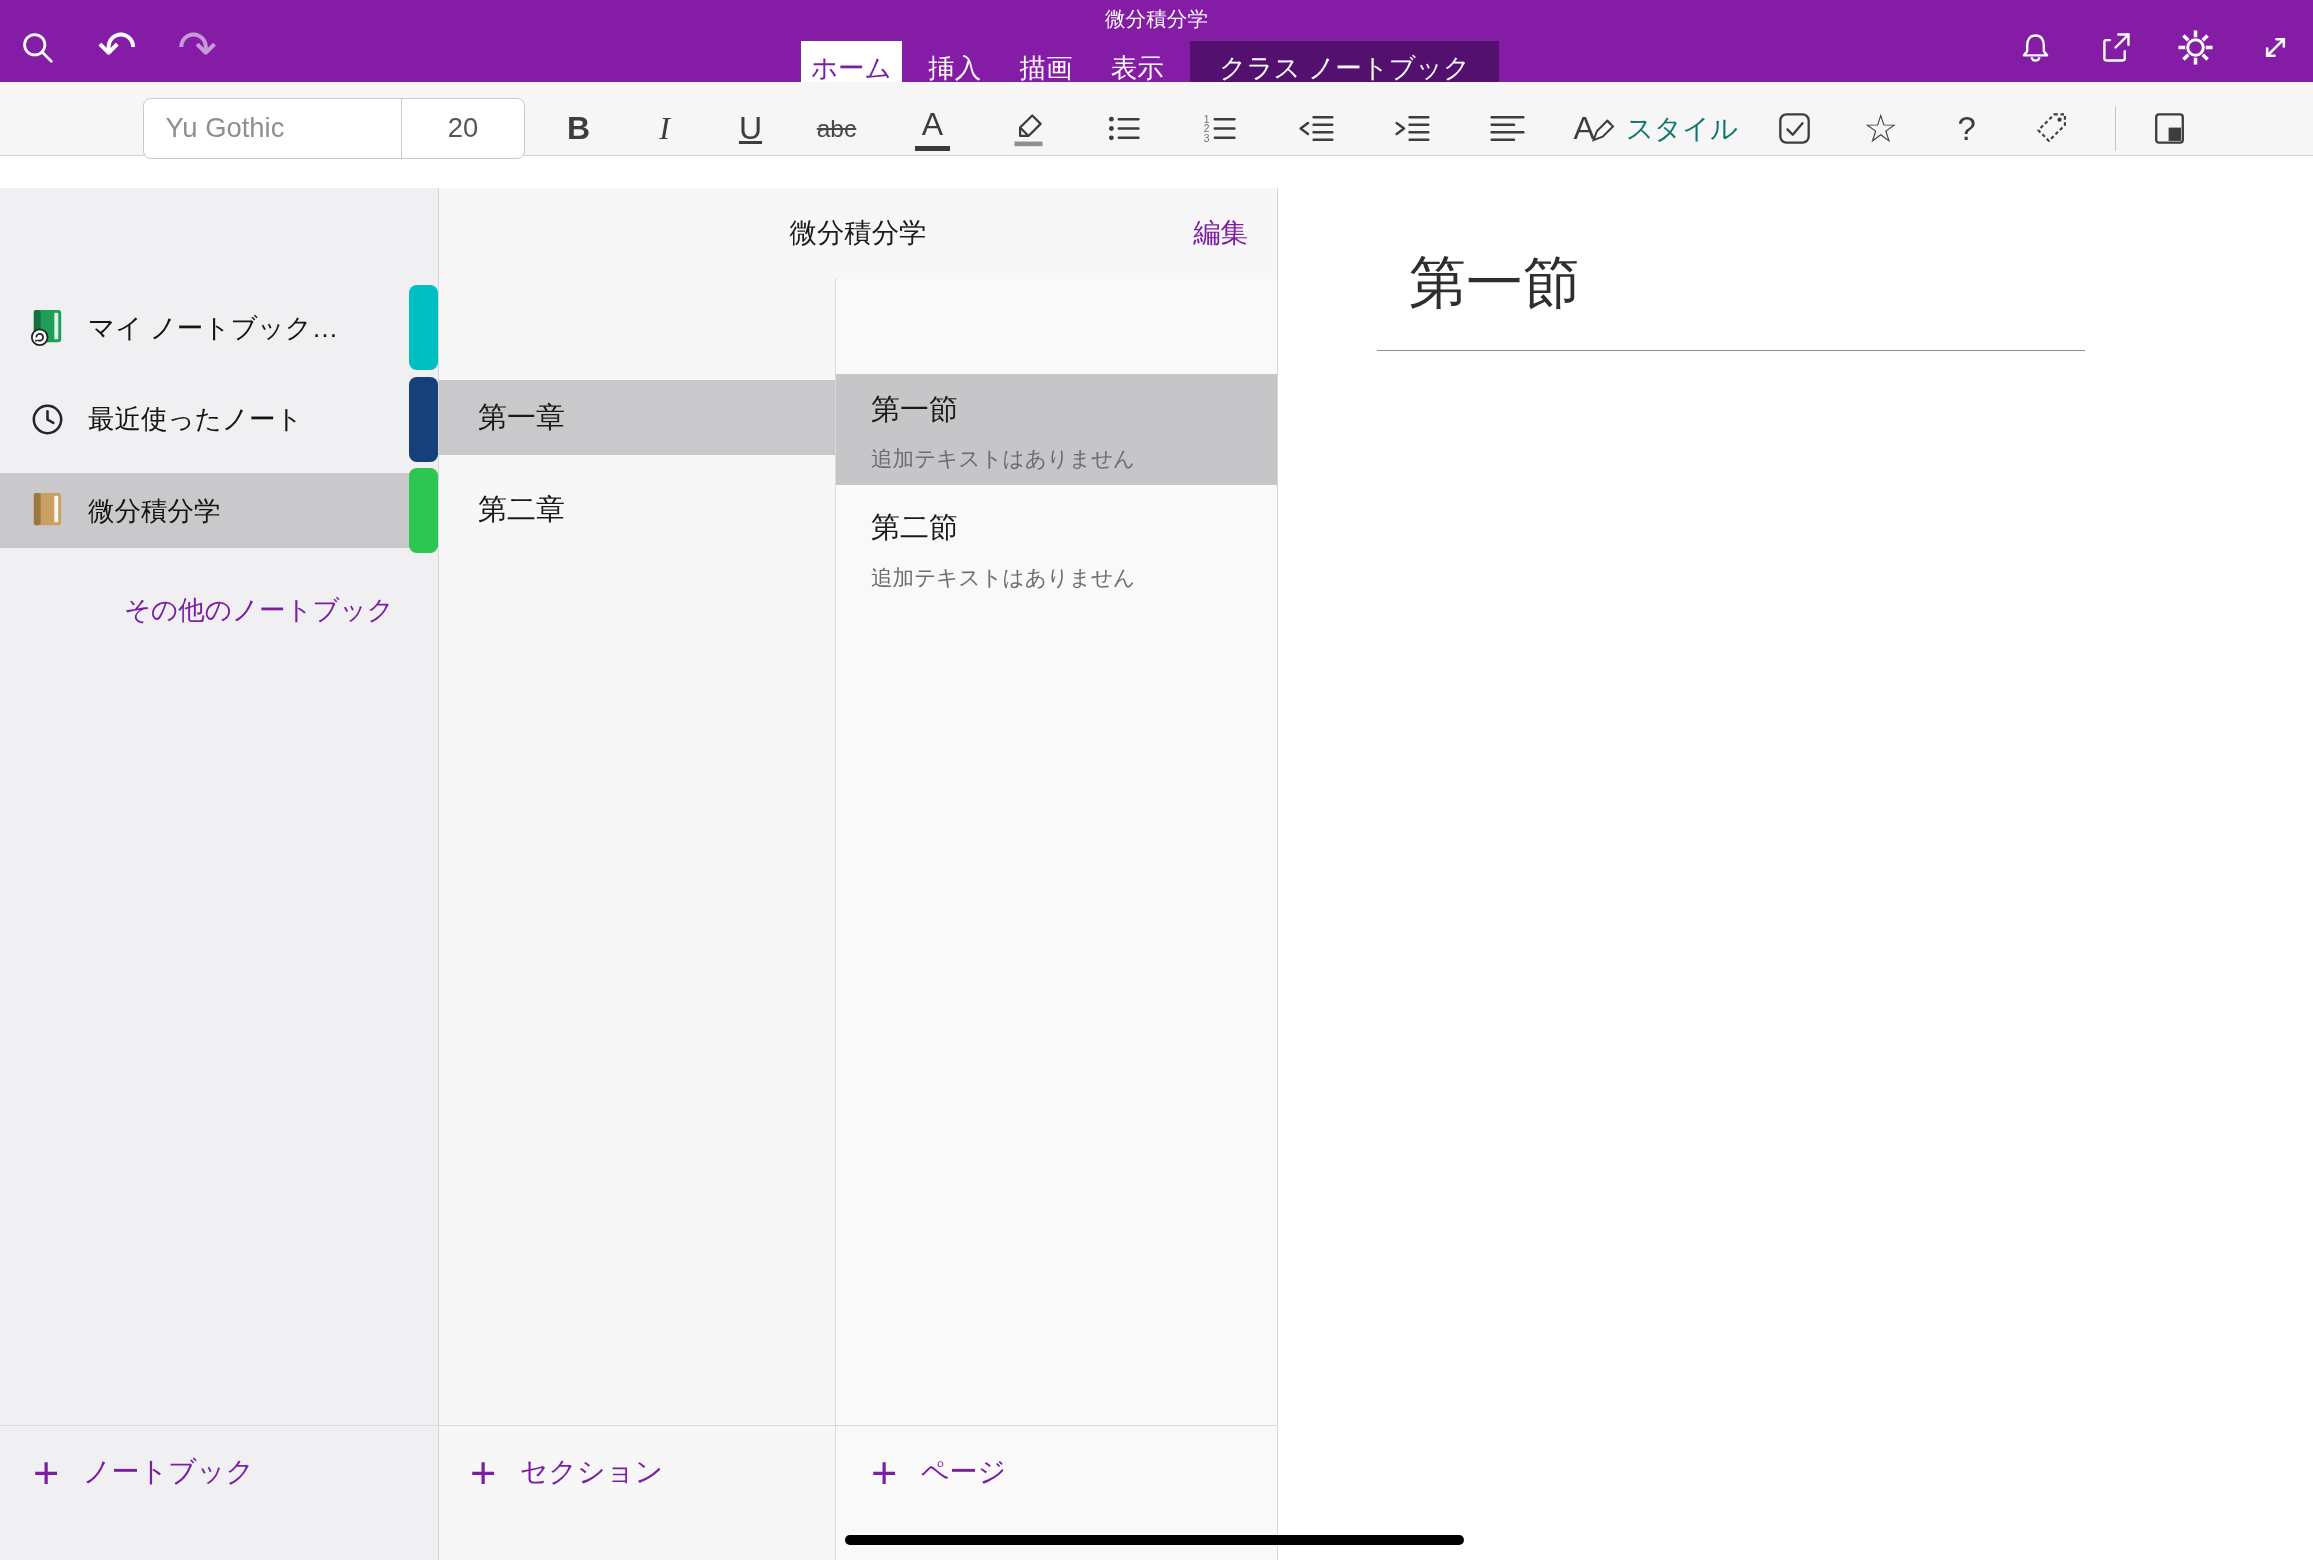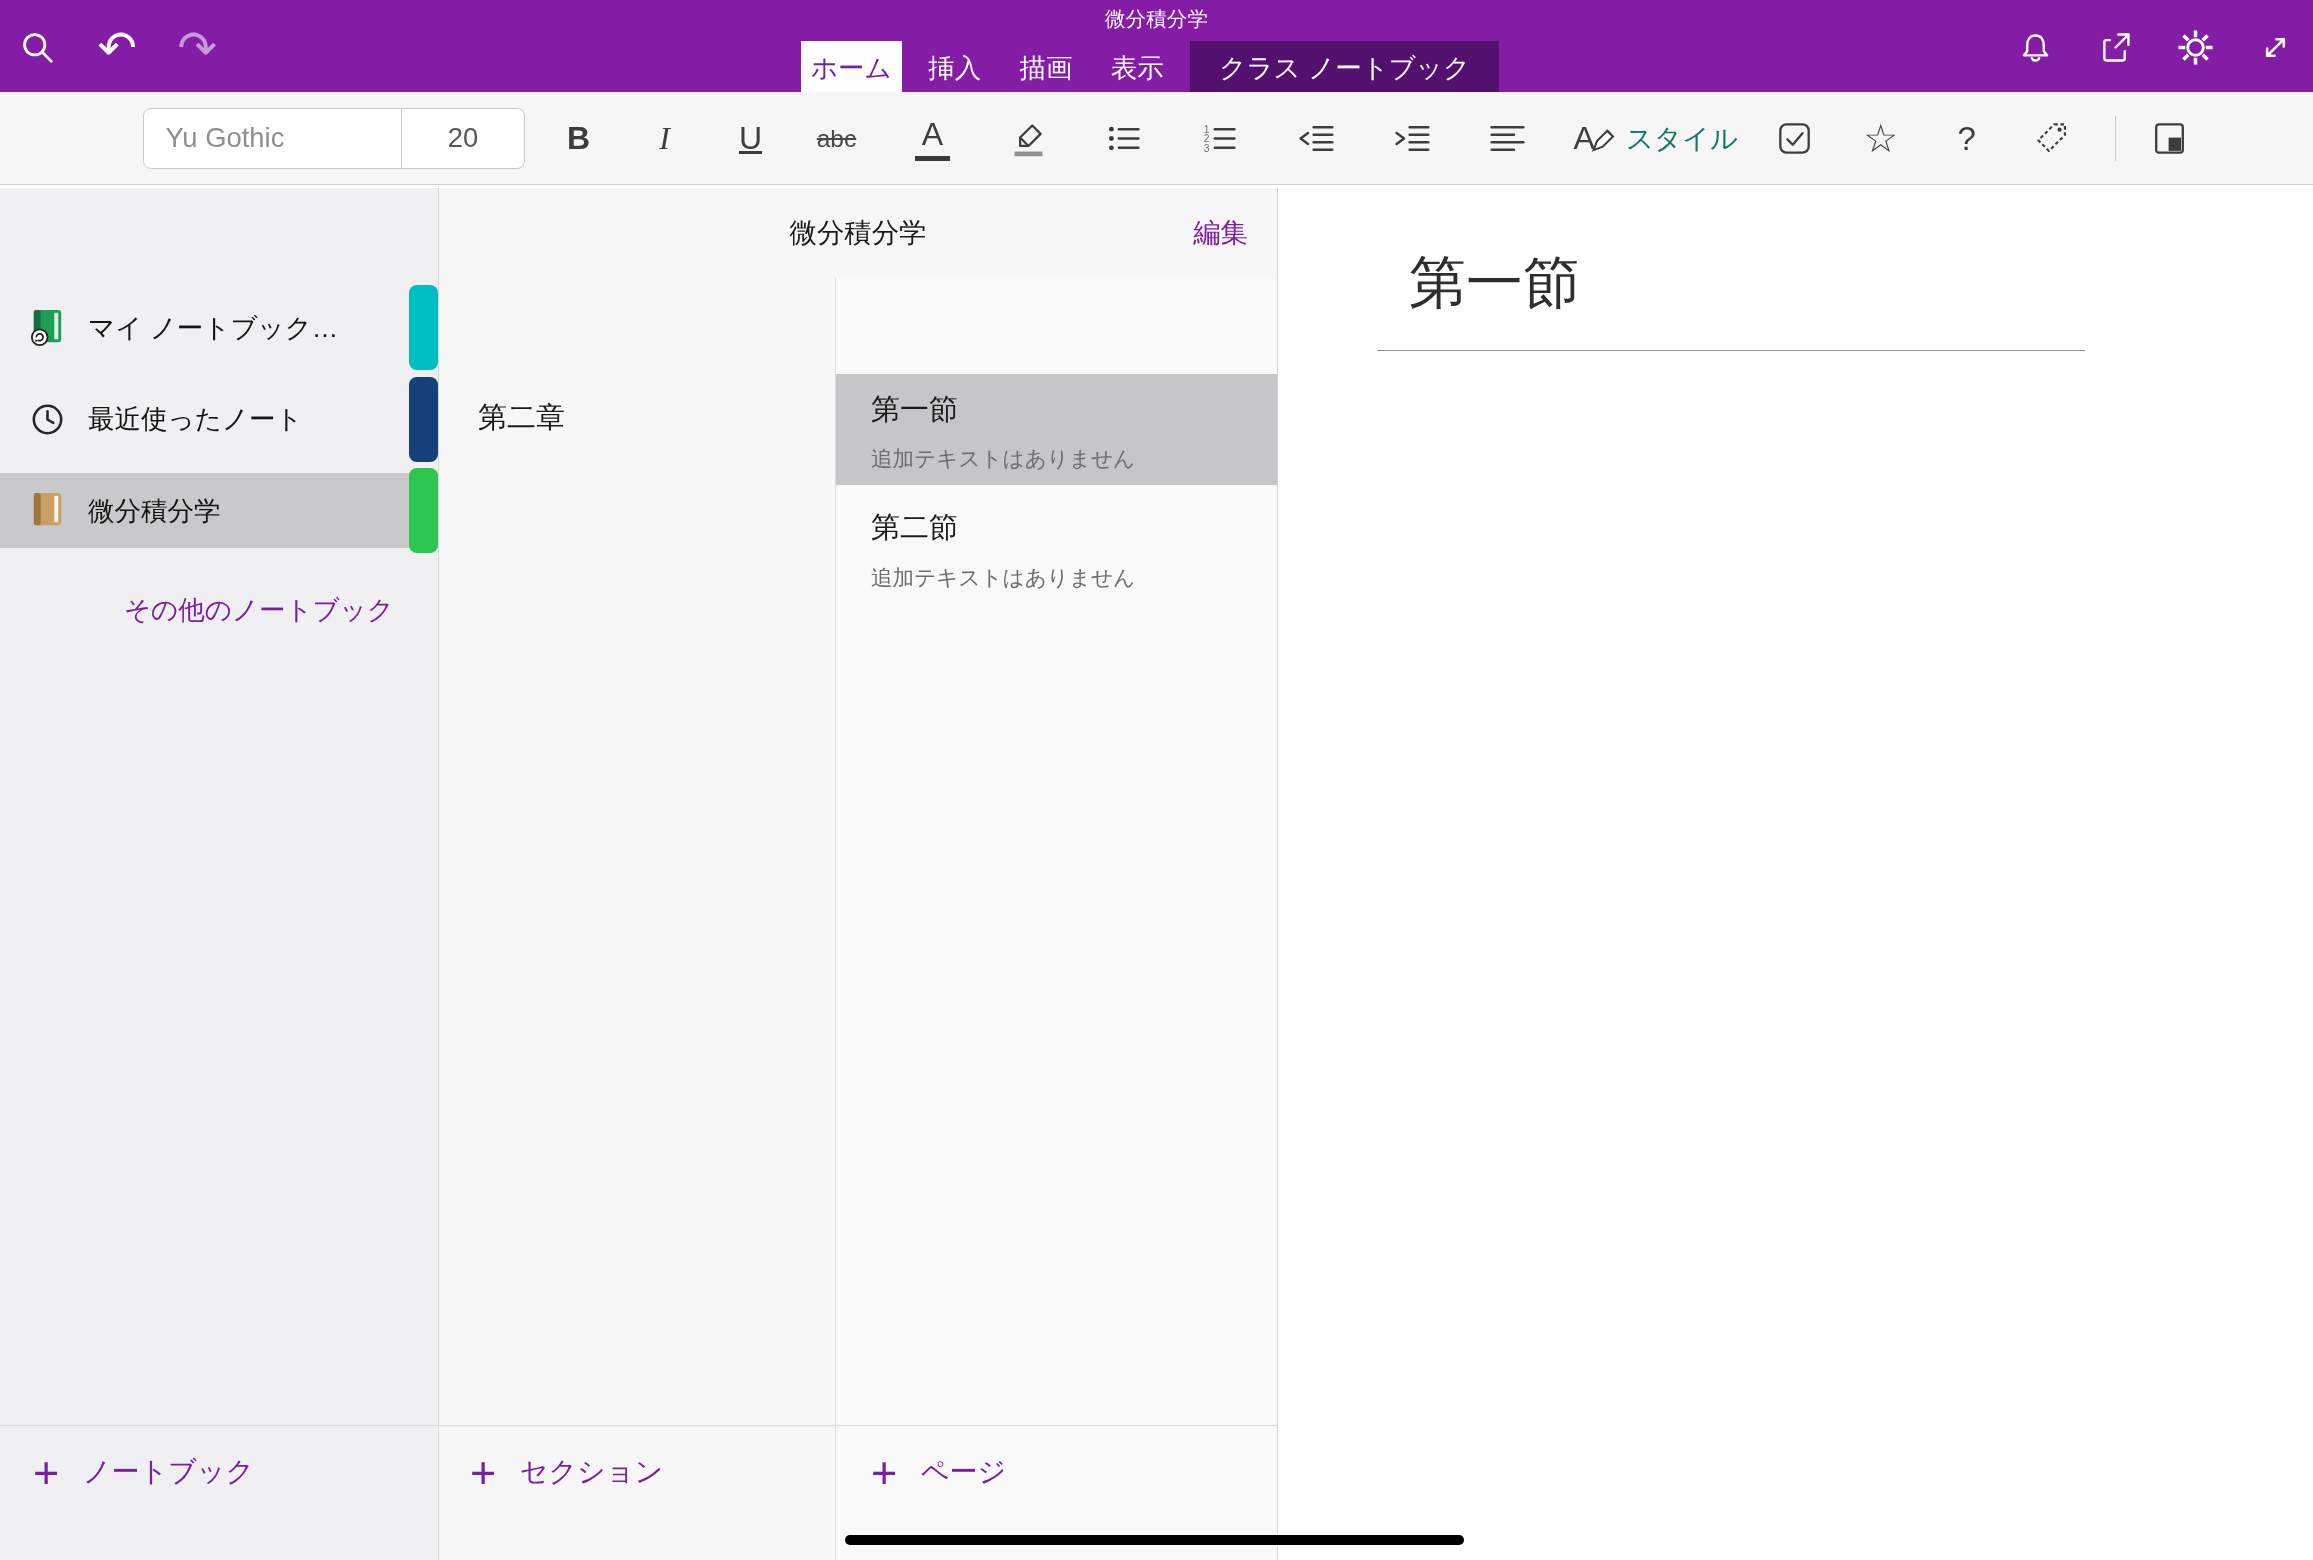--- a/index.html
+++ b/index.html
@@ -17,21 +17,21 @@
   .icon-btn { width:39px; height:39px; display:flex; align-items:center; justify-content:center; color:#fff; cursor:pointer; }
   .glyph-arrow { font-size:47px; line-height:39px; color:#fff; }
   .dimmed { opacity:.55; }
 
   .tabs { position:absolute; left:801px; bottom:0; height:53px; display:flex; align-items:stretch; }
   .tab { display:flex; align-items:center; padding:0 11.8px; margin-left:14.7px; color:#fff; font-size:26.5px; cursor:pointer; white-space:nowrap; }
   .tab.active { background:#fff; color:#7c1ea3; padding:0 10px; margin-left:0; }
   .tab.dark { background:#54106f; padding:0 29px; }
 
   
-  .toolbar { position:absolute; top:92px; left:0; right:0; height:93px; background:#f6f6f7; border-bottom:1px solid #d2d2d4; }
+  .toolbar { position:absolute; top:82px; left:0; right:0; height:74px; background:#f6f6f7; border-bottom:1px solid #d2d2d4; }
   .font-control { position:absolute; left:143px; top:15.7px; width:382px; height:61px; background:#fff; border:1px solid #c9c9cb; border-radius:7.8px; display:flex; align-items:center; overflow:hidden; }
   .font-name { flex:1; padding-left:21.6px; font-size:27.4px; color:#8f8f93; }
   .font-size { width:123px; height:100%; border-left:1px solid #c9c9cb; display:flex; align-items:center; justify-content:center; font-size:27.4px; color:#55555a; }
 
   .tb-icons { position:absolute; left:551px; top:0; height:93px; display:flex; align-items:center; }
   .tb-btn { width:55px; height:65px; margin-right:31px; display:flex; flex-direction:column; align-items:center; justify-content:center; color:#3d3d40; cursor:pointer; }
   .tb-btn:nth-child(n+5):nth-child(-n+11) { margin-left:9.8px; }
   .fmt { font-size:32px; color:#3d3d40; }
   .fmt.b { font-weight:700; }
   .fmt.i { font-style:italic; font-family:"Liberation Serif", serif; }
@@ -332,20 +332,21 @@
 
     <div class="panel">
       <div class="panel-header">
         <span class="panel-title">微分積分学</span>
         <span class="edit-link">編集</span>
       </div>
       <div class="panel-body">
 
         <div class="sections-col">
           <div class="sec-list">
+            <div class="sec-row selected">第一章</div>
             <div class="sec-row">第二章</div>
           </div>
           <div class="col-footer">
             <div class="add-btn" style="padding-left:31px">
               <span class="add-plus">+</span>
               <span class="add-label">セクション</span>
             </div>
           </div>
         </div>
 

